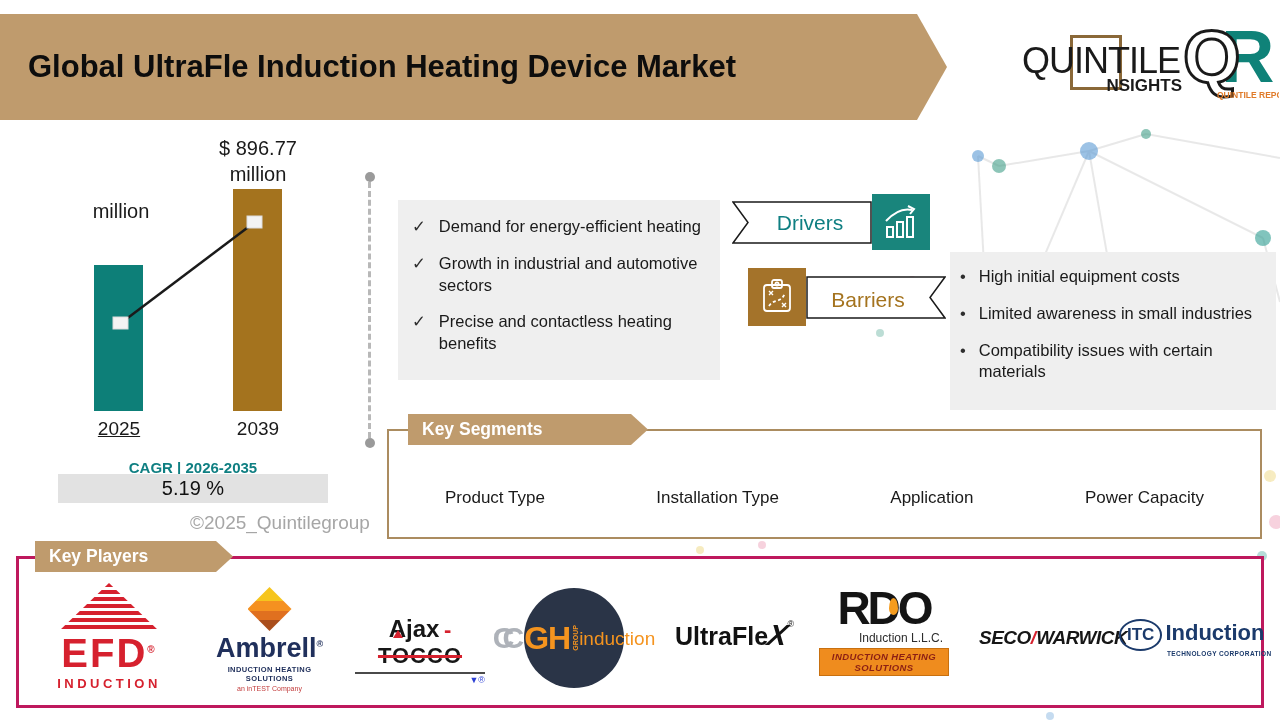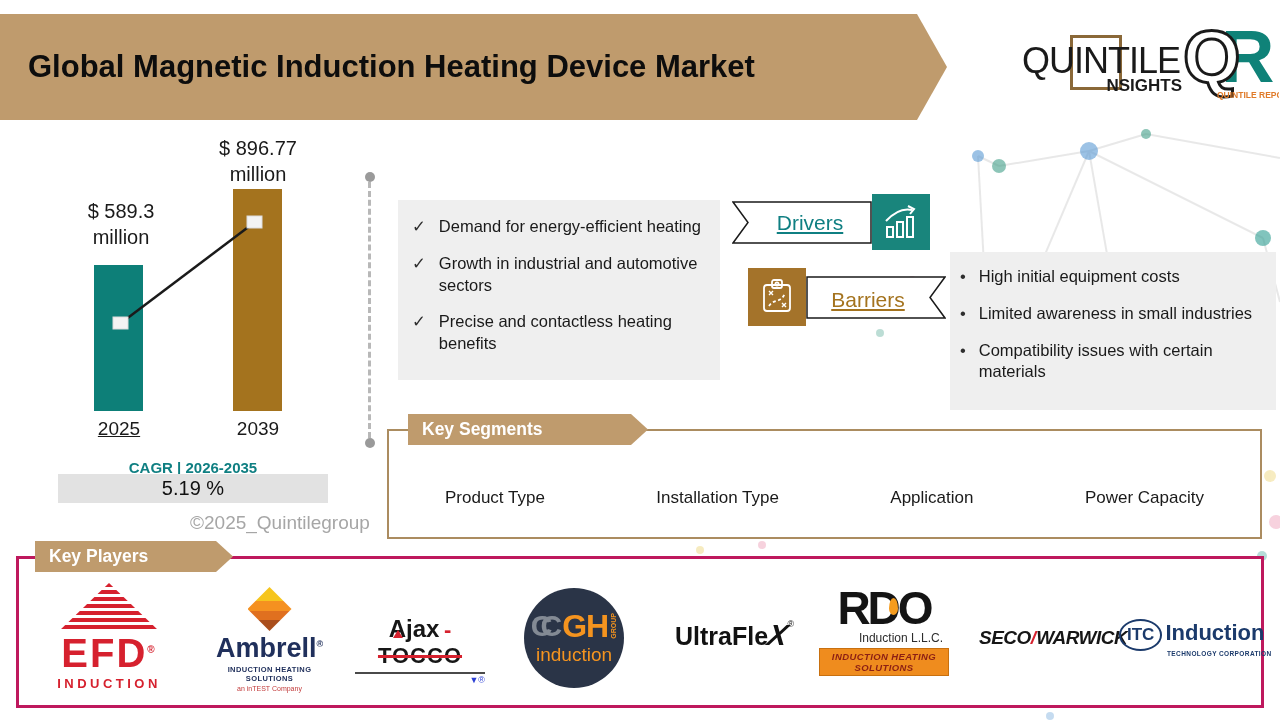--- a/index.html
+++ b/index.html
@@ -45,21 +45,21 @@
   .panel { position:absolute; background:#efefef; padding:16px 14px; }
   .panel-drivers { left:398px; top:200px; width:322px; height:180px; }
   .panel-barriers { left:950px; top:252px; width:326px; height:158px; padding:14px 10px; }
   .p-item { display:flex; gap:13px; font-size:16.5px; color:#1a1a1a; line-height:1.32; margin-bottom:15px; }
   .p-item:last-child { margin-bottom:0; }
   .p-glyph { flex:0 0 auto; color:#2e2e2e; }
 
   .ribbon { position:absolute; }
   .ribbon svg { position:absolute; left:0; top:0; }
   .ribbon-label { position:absolute; inset:0; display:flex; align-items:center; justify-content:center;
-    font-size:21px;text-decoration:underline; }
+    font-size:21px; }
   .ribbon-drivers { left:732px; top:201px; width:140px; height:43px; }
   .ribbon-drivers .ribbon-label { color:#0f7f82; padding-left:16px; }
   .ribbon-barriers { left:806px; top:276px; width:140px; height:48px; }
   .ribbon-barriers .ribbon-label { color:#a4731e; padding-right:16px; }
   .icon-sq { position:absolute; display:flex; align-items:center; justify-content:center; }
   .icon-drivers { left:872px; top:194px; width:58px; height:56px; background:#19857c; }
   .icon-barriers { left:748px; top:268px; width:58px; height:58px; background:#a4732a; }
 
   
   .tan-banner { position:absolute; background:#bf9b6d; height:31px; display:flex; align-items:center;
@@ -99,21 +99,21 @@
   .ajax-a { position:relative; font-size:24px; font-weight:800; color:#161616; }
   .ajax-a .tri { position:absolute; left:4px; bottom:4px; width:0; height:0;
     border-left:5px solid transparent; border-right:5px solid transparent; border-bottom:8px solid #d6212e; }
   .ajax-word1 { font-size:24px; font-weight:800; color:#161616; }
   .ajax-word2 { font-size:22px; font-weight:800; color:#161616; letter-spacing:1px;
     text-decoration:line-through; text-decoration-color:#d6212e; text-decoration-thickness:3px; }
   .ajax-dash { color:#d6212e; font-weight:800; font-size:22px; }
   .ajax-mark { display:block; text-align:right; color:#2b3fd4; font-size:9px; margin-top:1px; }
 
   .gh { left:505px; top:29px; width:100px; height:100px; border-radius:50%; background:#2a3447;
-    display:flex; flex-direction:column; align-items:center; justify-content:center; }
+    display:flex; flex-direction:row; align-items:center; justify-content:center; }
   .gh-top { display:flex; align-items:center; line-height:1; }
   .gh-arcs { color:#9aa0a8; font-size:30px; font-weight:700; letter-spacing:-12px; margin-right:12px; opacity:.8; }
   .gh-word { color:#f5941f; font-size:32px; font-weight:800; letter-spacing:-1px; }
   .gh-group { color:#f5941f; font-size:7px; font-weight:700; writing-mode:vertical-rl; transform:rotate(180deg); margin-left:2px; }
   .gh-sub { color:#f5941f; font-size:19px; margin-top:2px; }
 
   .uflex { left:648px; top:60px; width:135px; white-space:nowrap; }
   .uf-word1 { font-size:25px; font-weight:800; color:#121212; }
   .uf-x { font-size:29px; font-weight:800; color:#121212; font-style:italic; display:inline-block; transform:skewX(-12deg); }
   .uf-reg { font-size:9px; color:#121212; vertical-align:top; }
@@ -170,21 +170,21 @@
       <circle cx="762" cy="545" r="4" fill="#e77fa0"></circle>
       <circle cx="940" cy="440" r="4" fill="#2f9e92"></circle>
       <circle cx="1222" cy="694" r="6" fill="#5b9bd5"></circle>
       <circle cx="1050" cy="716" r="4" fill="#5b9bd5"></circle>
       <circle cx="660" cy="470" r="3" fill="#e8c84d"></circle>
       <circle cx="1180" cy="470" r="3" fill="#e77fa0"></circle>
     </g>
   </svg>
 
   <div class="header-banner">
-    <div class="header-title">Global Magnetic Induction Heating Device Market</div>
+    <div class="header-title">Global UltraFle Induction Heating Device Market</div>
   </div>
 
   <div class="qi-logo">
     <div class="qi-square"></div>
     <div class="qi-word">QUINTILE</div>
     <div class="qi-sub">NSIGHTS</div>
   </div>
 
   <div class="qr-logo">
     <svg width="96" height="100">
@@ -192,21 +192,20 @@
       <text x="0" y="72" font-size="74" font-weight="bold" fill="#ffffff" stroke="#1a1a1a" stroke-width="3" font-family="Liberation Sans, sans-serif">Q</text>
       <text x="34" y="88" font-size="8.5" font-weight="bold" fill="#e07b2a" font-family="Liberation Sans, sans-serif">QUINTILE REPORTS</text>
     </svg>
   </div>
 
   <div class="val-label" style="left:178px; top:135px;">
     <div>$ 896.77</div>
     <div>million</div>
   </div>
   <div class="val-label" style="left:41px; top:198px;">
-    <div>$ 589.3</div>
     <div>million</div>
   </div>
 
   <div class="bar" style="left: 94px; height: 146px; background: rgb(13, 127, 120);"></div>
   <div class="bar" style="left: 233px; height: 222px; background: rgb(164, 115, 30);"></div>
 
   <svg style="position:absolute; left:0; top:0;" width="400" height="460">
     <line x1="121" y1="323" x2="255" y2="222" stroke="#1a1a1a" stroke-width="2.5"></line>
     <rect x="113" y="317" width="15" height="12" fill="#f3f3f3" stroke="#dcdcdc"></rect>
     <rect x="247" y="216" width="15" height="12" fill="#f3f3f3" stroke="#dcdcdc"></rect>

